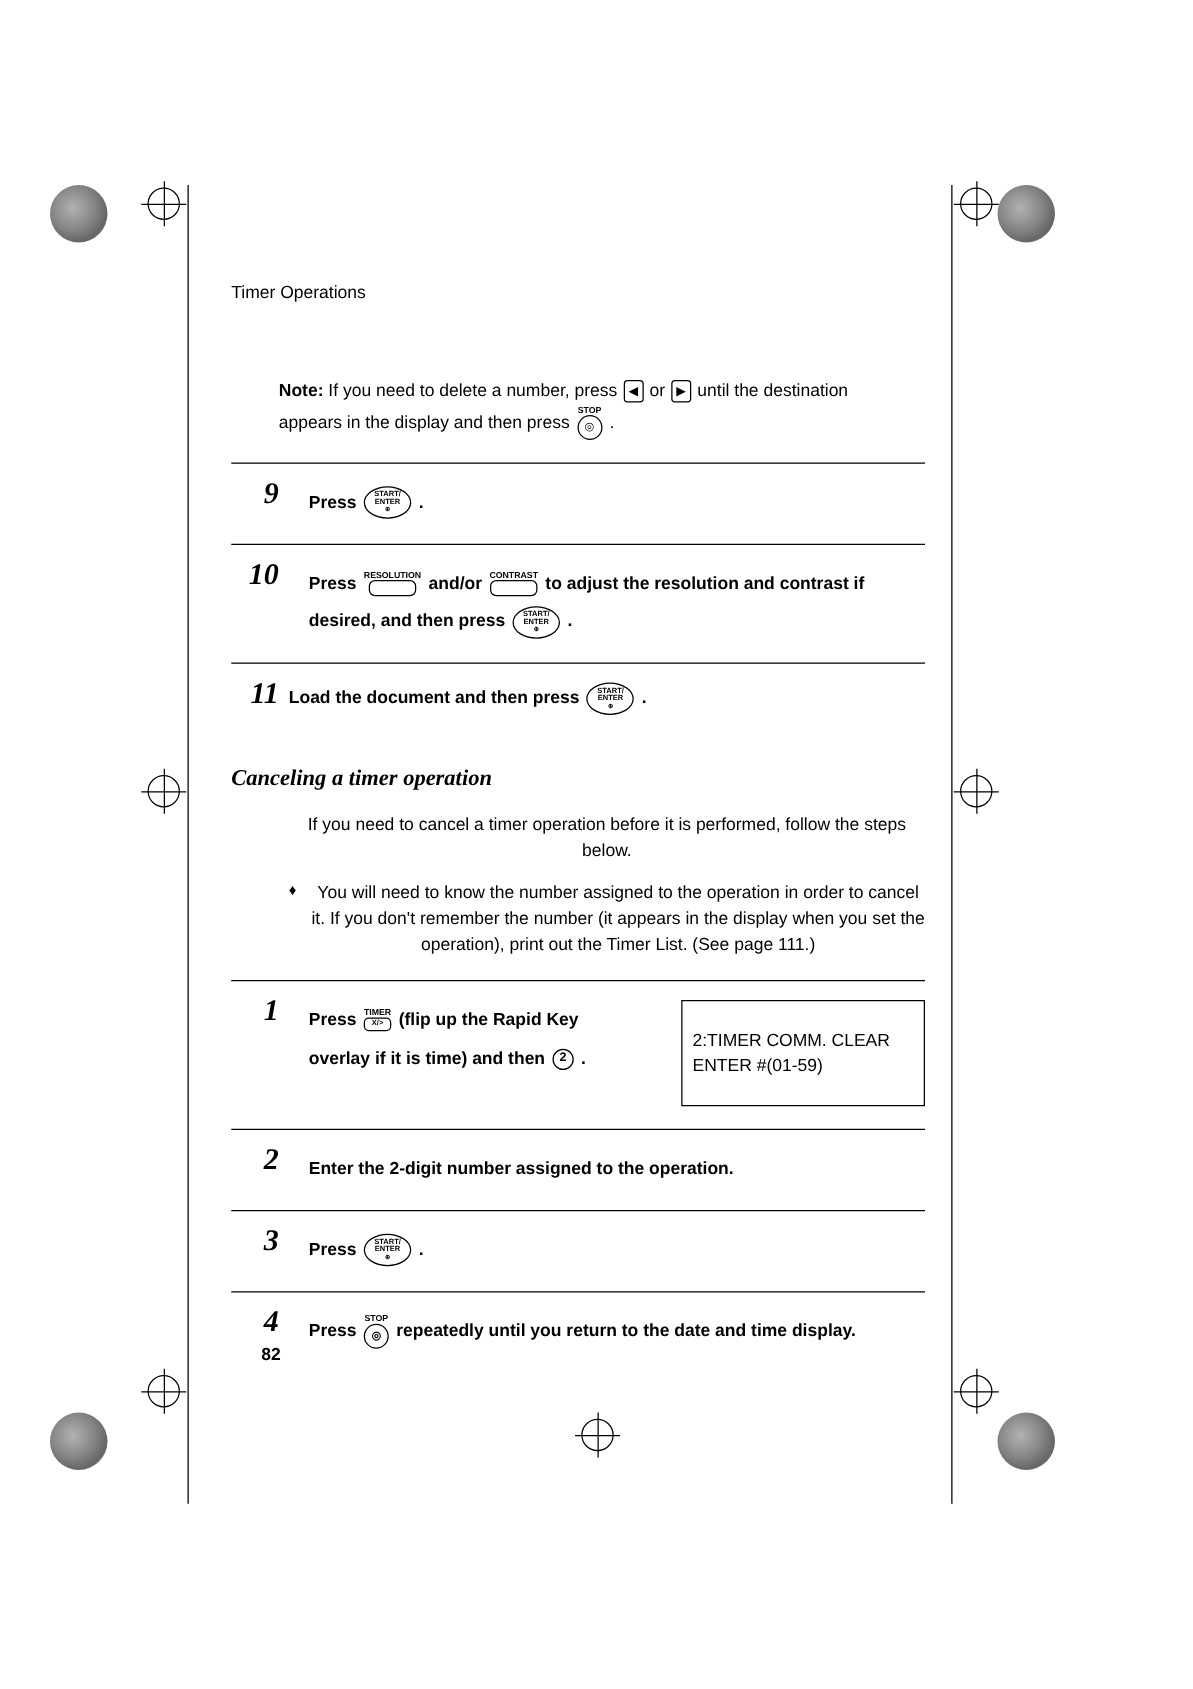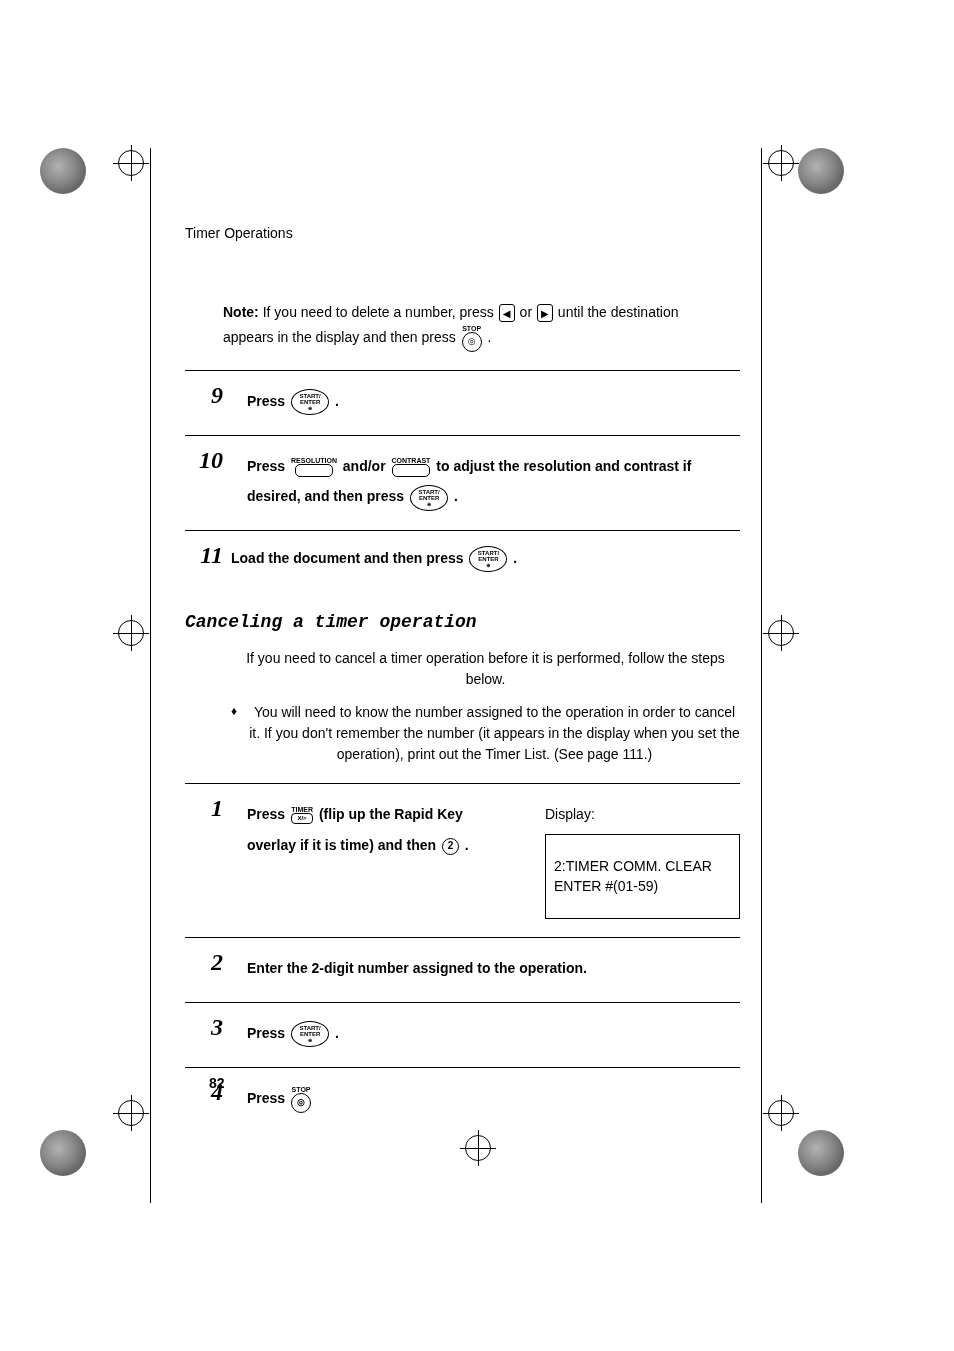--- a/index.html
+++ b/index.html
@@ -172,21 +172,21 @@
     line-height: 1.5;
     font-size: 14px;
   }
   .diamond-list li::before {
     content: "♦";
     position: absolute;
     left: 0;
     font-size: 12px;
   }
   .section-heading {
-    font-family: Liberation Mono, monospace;
+    font-family: Liberation Serif, serif;
     font-weight: bold;
     font-style: italic;
     font-size: 18px;
     margin: 40px 0 16px 0;
   }
   .intro-text {
     margin-left: 46px;
     line-height: 1.5;
     text-align: center;
   }
@@ -363,21 +363,20 @@
           <span class="lbl">TIMER</span>
           <span class="btn-rect-small">X/&gt;</span>
         </span>
         <span> (flip up the Rapid Key</span>
         <br>
         <span>overlay if it is time) and then </span>
         <span class="circle-num">2</span>
         <span>.</span>
       </div>
       <div class="display-col" style="font-weight:normal;">
-        <div class="display-label">Display:</div>
         <div class="display-box">
           <div>2:TIMER COMM. CLEAR</div>
           <div>ENTER #(01-59)</div>
         </div>
       </div>
     </div>
   </div>
 
   <hr class="hr">
 
@@ -406,18 +405,19 @@
   <hr class="hr">
 
   <div class="step">
     <div class="step-num">4</div>
     <div class="step-body bold">
       <span>Press </span>
       <span class="btn-label-top">
         <span class="lbl">STOP</span>
         <span class="btn-rnd">◎</span>
       </span>
+      <span> repeatedly until you return to the date and time display.</span>
     </div>
   </div>
 
 </div>
 
 <div class="page-num">82</div>
 
 </body></html>

